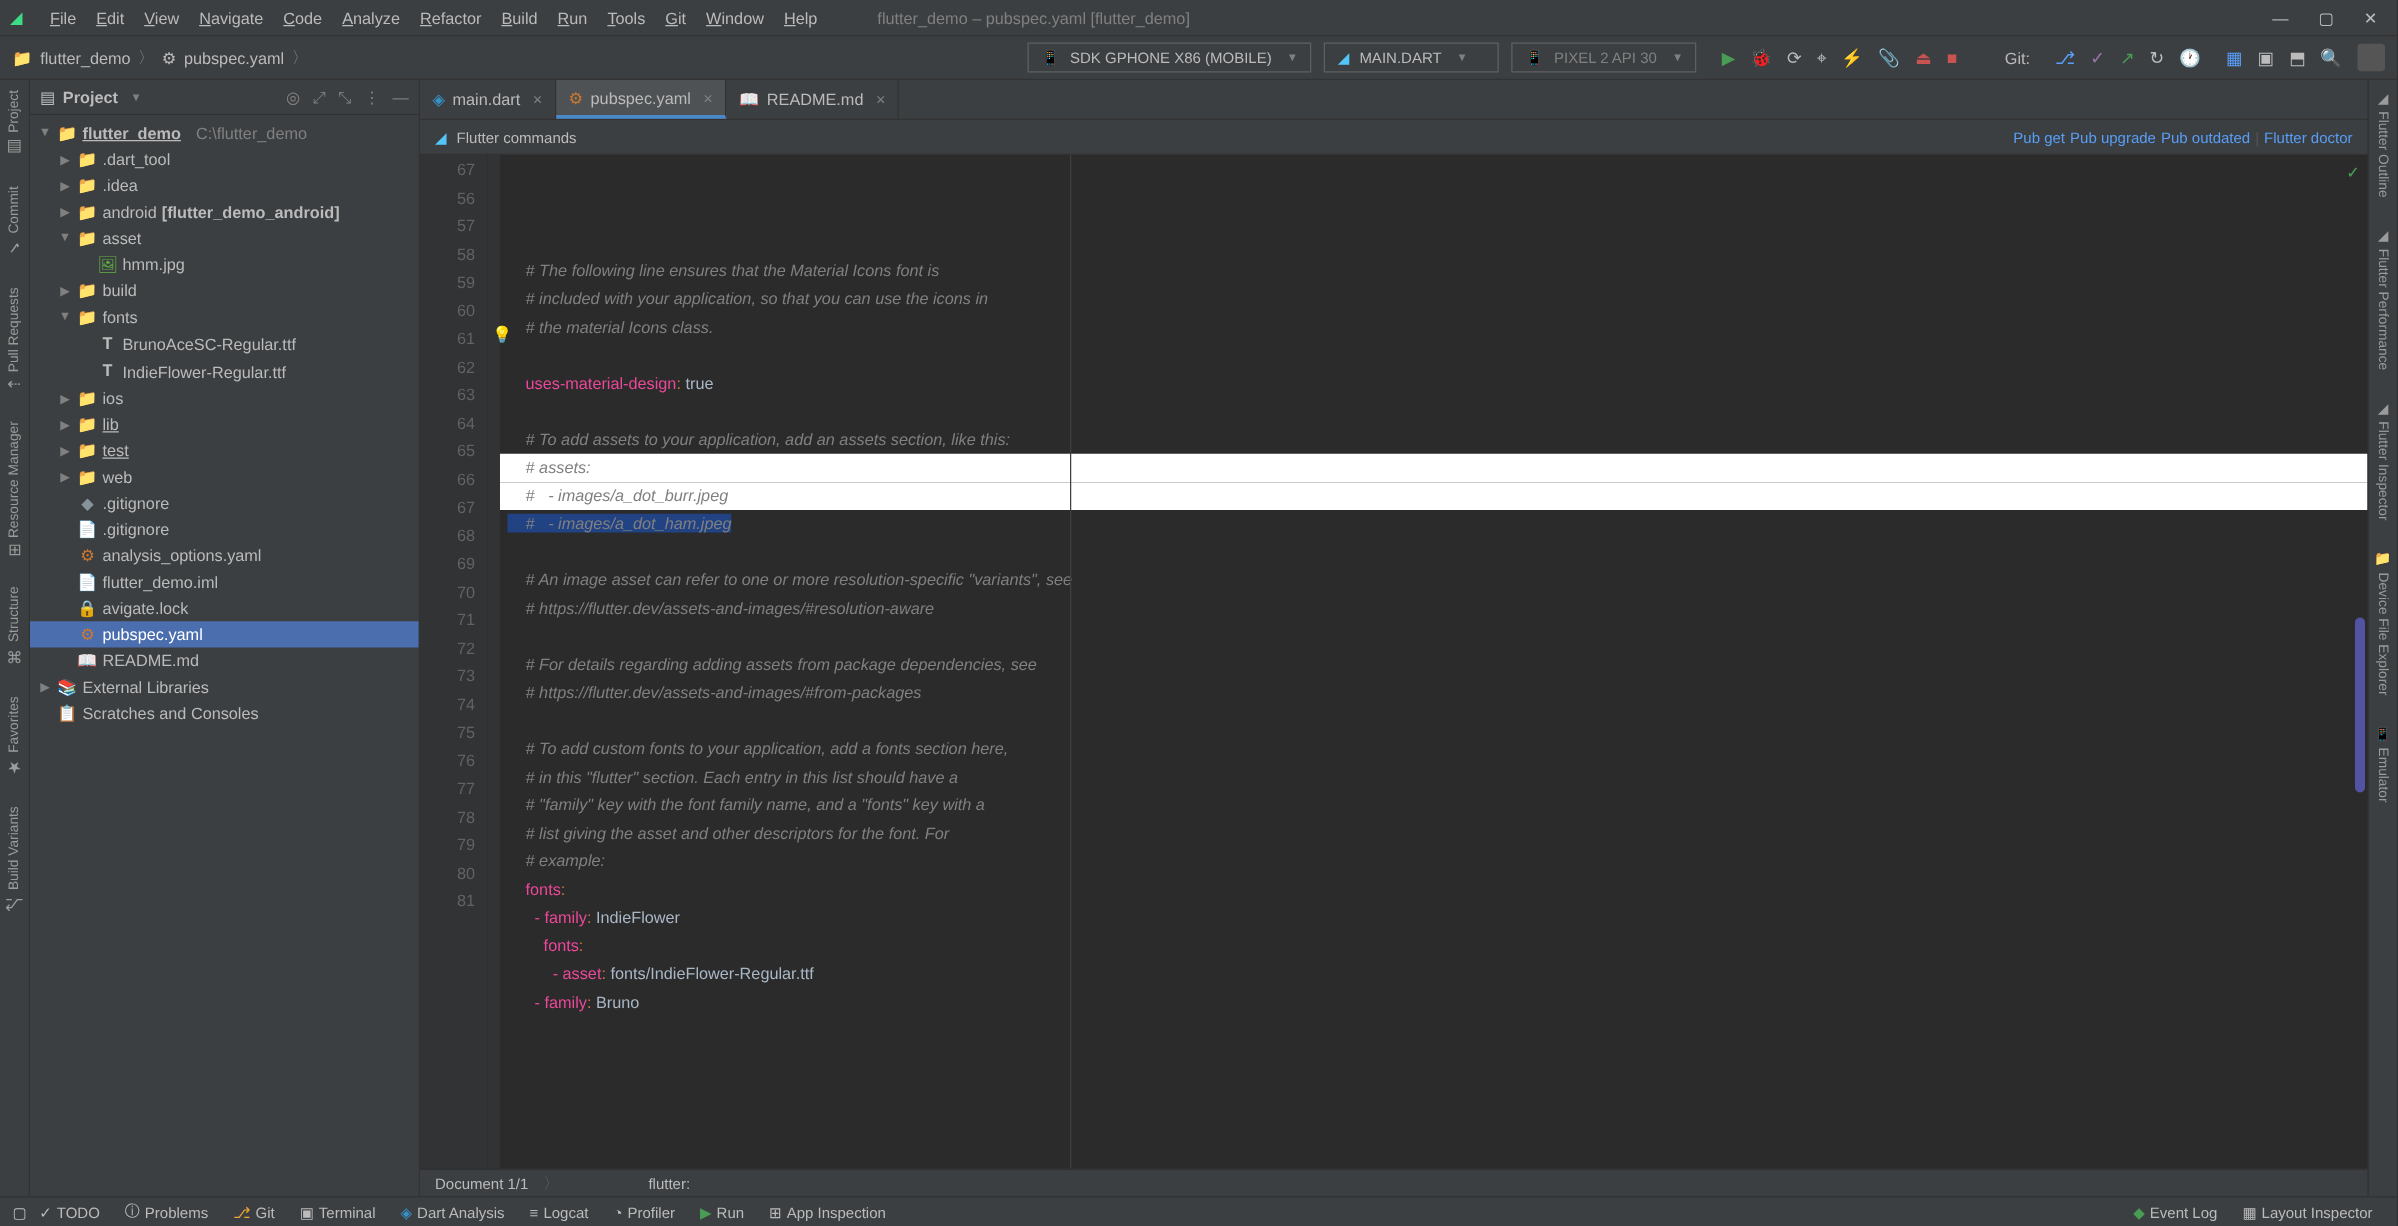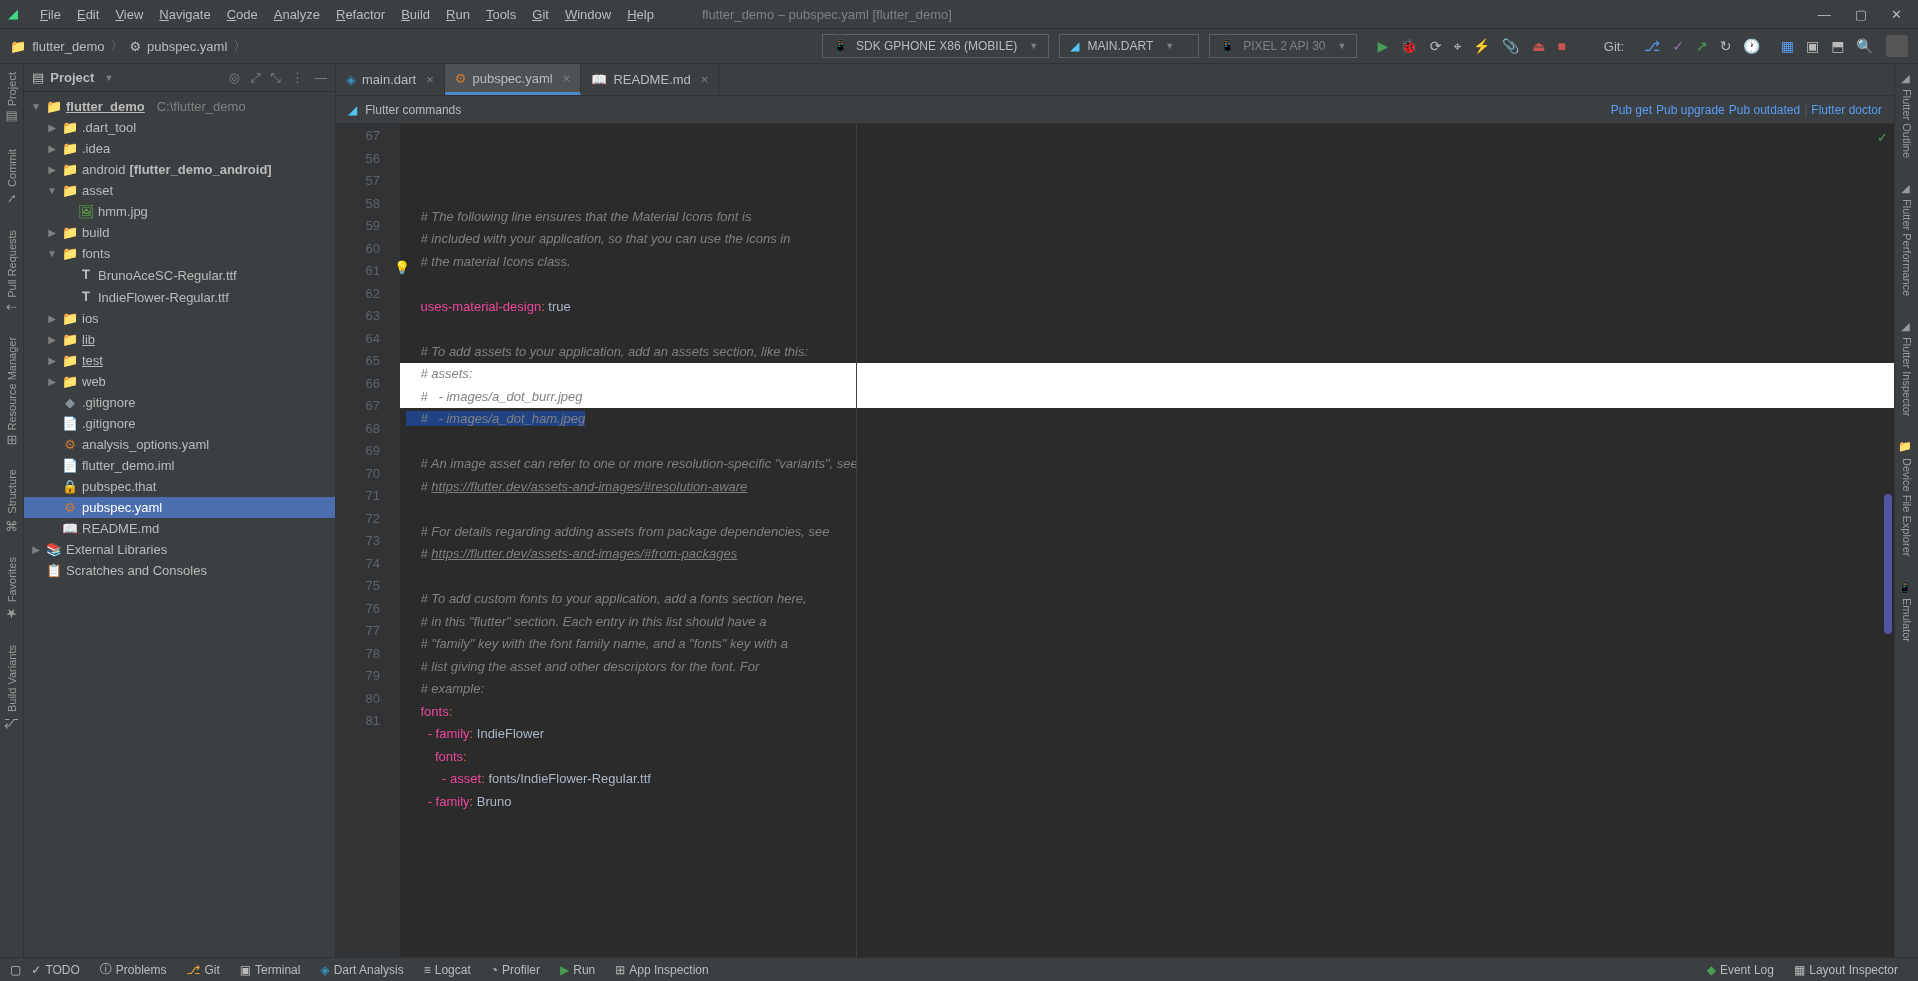--- a/index.html
+++ b/index.html
@@ -59,21 +59,21 @@
 .editor-body { flex: 1; display: flex; overflow: hidden; position: relative; }
 .gutter { width: 54px; background: #313335; text-align: right; padding-right: 10px; font-family: "Consolas", monospace; font-size: 13px; color: #606366; line-height: 22.5px; padding-top: 1px; }
 .fold-col { width: 10px; background: #313335; }
 .code { flex: 1; font-family: "Consolas", monospace; font-size: 13px; line-height: 22.5px; padding-top: 14px; white-space: pre; position: relative; }
 .code-line { padding-left: 6px; }
 .code-line.selected { background: #ffffff; }
 .code .comment { color: #808080; font-style: italic; }
 .code .key { color: #ec4899; }
 .code .colon { color: #cc7832; }
 .code .str { color: #a9b7c6; }
-.code .link { color: #808080; font-style: italic; text-decoration: underline; }
+.code .link { color: #808080; font-style: italic; }
 .code .sel-bg { background: #214283; }
 .caret-col { position: absolute; left: 456px; top: 0; width: 1px; height: 100%; border-left: 1px solid #404040; }
 .tick { position: absolute; right: 6px; top: 6px; color: #499c54; }
 .bulb { position: absolute; left: 58px; top: 136px; color: #f0a732; }
 
 .right-stripe { width: 24px; background: #3c3f41; display: flex; flex-direction: column; align-items: center; padding-top: 8px; gap: 24px; border-left: 1px solid #323232; }
 .right-stripe .vtab { writing-mode: vertical-rl; font-size: 11px; color: #9b9b9b; cursor: pointer; display: flex; align-items: center; gap: 4px; }
 
 .editor-footer { height: 22px; background: #3c3f41; display: flex; align-items: center; padding: 0 12px; font-size: 12px; border-top: 1px solid #323232; }
 .editor-footer .crumb { margin-left: 60px; }
@@ -290,21 +290,21 @@
             <span class="">analysis_options.yaml</span>
           </div>
           <div class="tree-item depth-1">
             <span class="arrow"></span>
             <span class="icon ">📄</span>
             <span class="">flutter_demo.iml</span>
           </div>
           <div class="tree-item depth-1">
             <span class="arrow"></span>
             <span class="icon lock-icon">🔒</span>
-            <span class="">pubspec.that</span>
+            <span class="">avigate.lock</span>
           </div>
           <div class="tree-item depth-1 selected">
             <span class="arrow"></span>
             <span class="icon yaml-icon">⚙</span>
             <span class="">pubspec.yaml</span>
           </div>
           <div class="tree-item depth-1">
             <span class="arrow"></span>
             <span class="icon ">📖</span>
             <span class="">README.md</span>
@@ -383,20 +383,25 @@
           <div>81</div>
         </div>
       <div class="fold-col"></div>
       <div class="code" id="code">
         <div class="caret-col"></div>
       <div class="code-line"><span class="comment">    # The following line ensures that the Material Icons font is</span></div><div class="code-line"><span class="comment">    # included with your application, so that you can use the icons in</span></div><div class="code-line"><span class="comment">    # the material Icons class.</span></div><div class="code-line">&nbsp;</div><div class="code-line"><span class="key">    uses-material-design</span><span class="colon">: </span><span class="str">true</span></div><div class="code-line">&nbsp;</div><div class="code-line"><span class="comment">    # To add assets to your application, add an assets section, like this:</span></div><div class="code-line selected"><span class="comment">    # assets:</span></div><div class="code-line selected"><span class="comment">    #   - images/a_dot_burr.jpeg</span></div><div class="code-line"><span class="comment sel-bg">    #   - images/a_dot_ham.jpeg</span></div><div class="code-line">&nbsp;</div><div class="code-line"><span class="comment">    # An image asset can refer to one or more resolution-specific "variants", see</span></div><div class="code-line"><span class="comment">    # </span><span class="link">https://flutter.dev/assets-and-images/#resolution-aware</span></div><div class="code-line">&nbsp;</div><div class="code-line"><span class="comment">    # For details regarding adding assets from package dependencies, see</span></div><div class="code-line"><span class="comment">    # </span><span class="link">https://flutter.dev/assets-and-images/#from-packages</span></div><div class="code-line">&nbsp;</div><div class="code-line"><span class="comment">    # To add custom fonts to your application, add a fonts section here,</span></div><div class="code-line"><span class="comment">    # in this "flutter" section. Each entry in this list should have a</span></div><div class="code-line"><span class="comment">    # "family" key with the font family name, and a "fonts" key with a</span></div><div class="code-line"><span class="comment">    # list giving the asset and other descriptors for the font. For</span></div><div class="code-line"><span class="comment">    # example:</span></div><div class="code-line"><span class="key">    fonts</span><span class="colon">:</span></div><div class="code-line"><span class="key">      - family</span><span class="colon">: </span><span class="str">IndieFlower</span></div><div class="code-line"><span class="key">        fonts</span><span class="colon">:</span></div><div class="code-line"><span class="key">          - asset</span><span class="colon">: </span><span class="str">fonts/IndieFlower-Regular.ttf</span></div><div class="code-line"><span class="key">      - family</span><span class="colon">: </span><span class="str">Bruno</span></div></div>
       <span class="tick">✓</span>
       <span class="bulb">💡</span>
       <div class="scrollbar-thumb"></div>
     </div>
+    <div class="editor-footer">
+      <span>Document 1/1</span>
+      <span style="margin:0 12px;color:#606366">〉</span>
+      <span class="crumb">flutter:</span>
+    </div>
   </div>
 
   <div class="right-stripe" id="right-stripe">
       <div class="vtab"><span class="vicon">◢</span>Flutter Outline</div>
       <div class="vtab"><span class="vicon">◢</span>Flutter Performance</div>
       <div class="vtab"><span class="vicon">◢</span>Flutter Inspector</div>
       <div class="vtab"><span class="vicon">📁</span>Device File Explorer</div>
       <div class="vtab"><span class="vicon">📱</span>Emulator</div>
     </div>
 </div>

